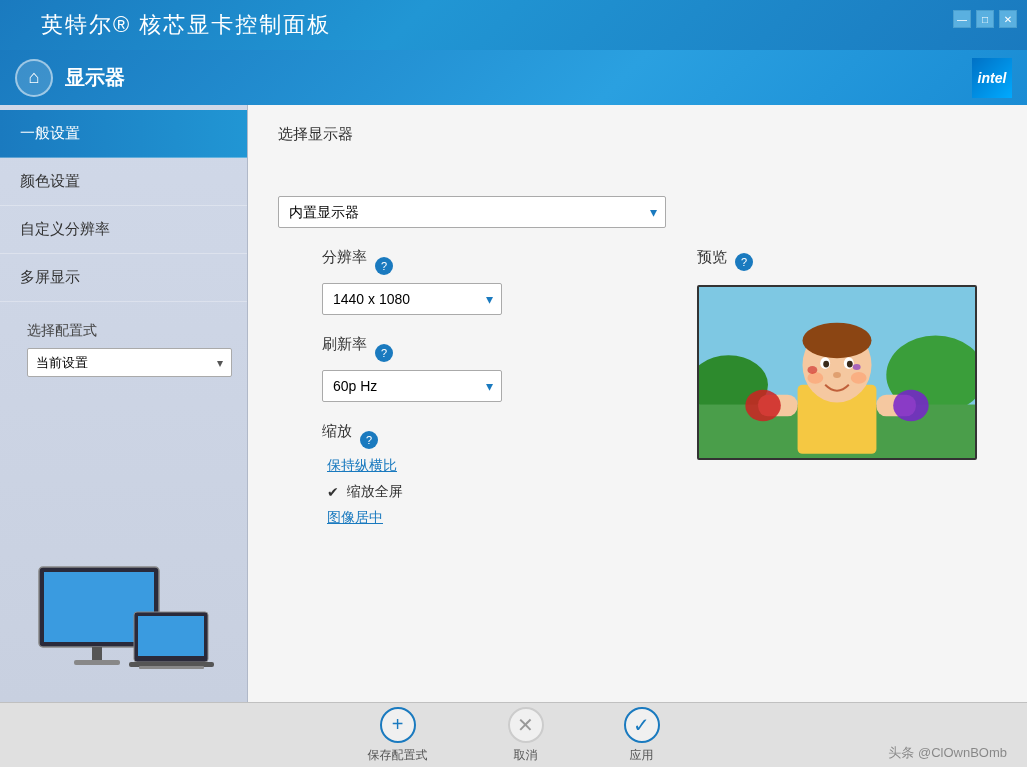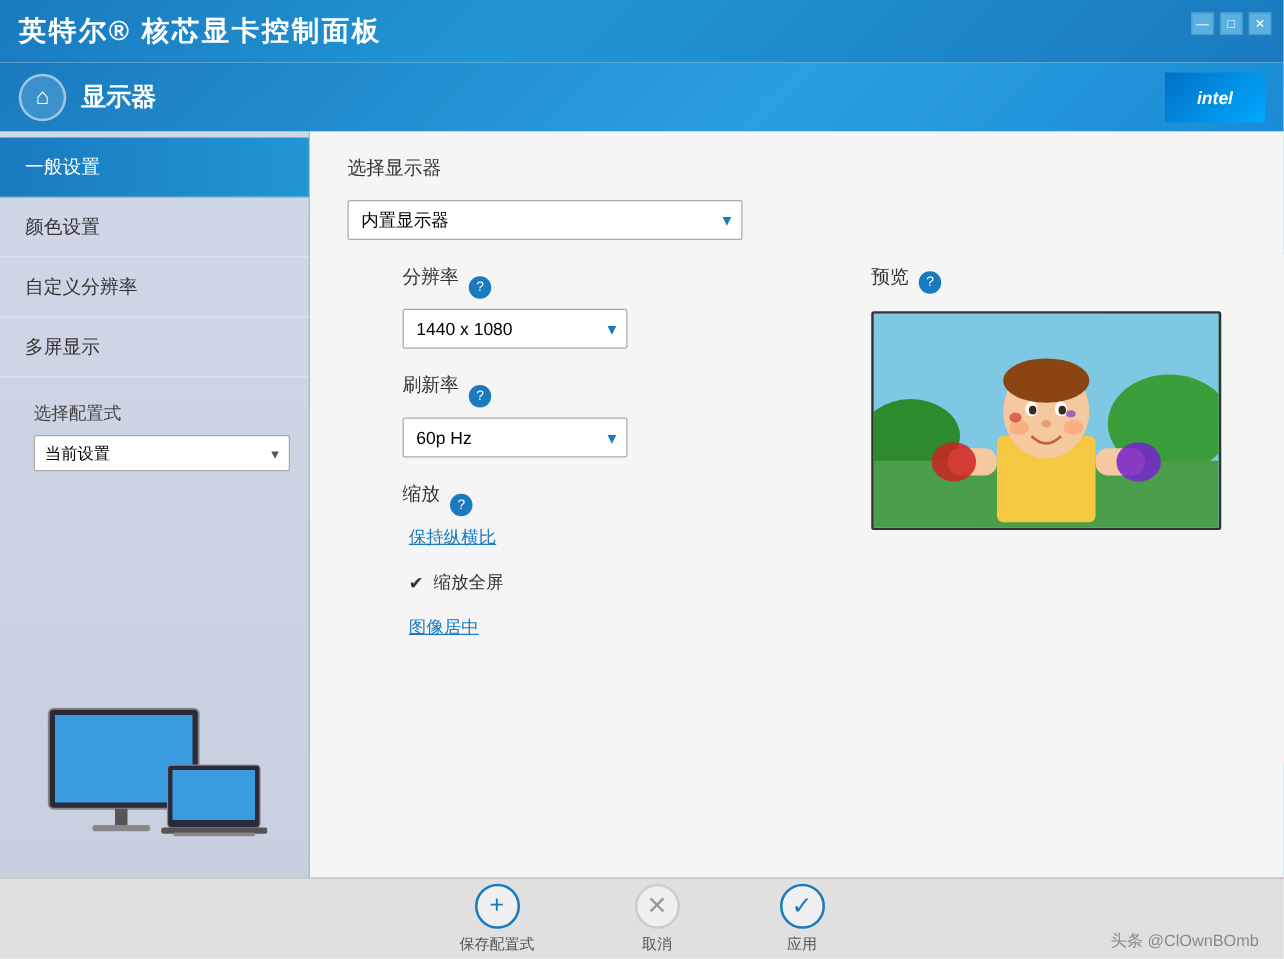--- a/index.html
+++ b/index.html
@@ -10,22 +10,23 @@
       background: linear-gradient(135deg, #1a7abf 0%, #2196d4 40%, #1a7abf 100%);
       height: 50px;
       display: flex;
       align-items: center;
       padding: 0 15px;
       position: relative;
     }
     .title-bar-text {
       color: white;
       font-size: 22px;
-      font-weight: bold;
+      font-weight: normal;
       letter-spacing: 2px;
+      margin-left: 26px;
     }
     .title-bar-controls {
       position: absolute;
       right: 10px;
       top: 10px;
       display: flex;
       gap: 5px;
     }
     .title-btn {
       width: 18px;
@@ -61,38 +62,38 @@
       cursor: pointer;
       margin-right: 12px;
     }
     .header-home-btn span { color: white; font-size: 18px; }
     .header-title { color: white; font-size: 20px; font-weight: bold; }
     .intel-logo {
       position: absolute;
       right: 15px;
       top: 50%;
       transform: translateY(-50%);
-      width: 80px;
+      width: 40px;
       height: 40px;
       background: linear-gradient(135deg, #0071c5, #00aaff);
       border-radius: 0;
       display: flex;
       align-items: center;
       justify-content: center;
       color: white;
       font-size: 14px;
       font-weight: bold;
       font-style: italic;
     }
 
     
     .main-layout {
       display: flex;
       height: calc(767px - 50px - 55px - 65px);
-      background: #5eead4;
+      background: #c4b5fd;
     }
 
     
     .sidebar {
       width: 248px;
       background: linear-gradient(180deg, #d0d8e8 0%, #c8d0e0 100%);
       border-right: 1px solid #b0b8c8;
       display: flex;
       flex-direction: column;
       padding-top: 5px;
@@ -185,21 +186,21 @@
       margin-left: 8px;
     }
 
     .select-wrapper {
       position: relative;
       background: white;
       border: 1px solid #aaa;
       border-radius: 2px;
       display: inline-block;
     }
-    .select-wrapper.full { width: 316px; }
+    .select-wrapper.full { width: 388px; margin-top: 36px; }
     .select-wrapper.medium { width: 180px; }
 
     .dropdown-select {
       padding: 7px 30px 7px 10px;
       background: transparent;
       border: none;
       font-size: 14px;
       appearance: none;
       cursor: pointer;
       outline: none;
@@ -221,21 +222,21 @@
     .row-header {
       display: flex;
       align-items: flex-end;
       margin-bottom: 8px;
     }
 
     
     .scaling-options {
       display: flex;
       flex-direction: column;
-      gap: 18px;
+      gap: 8px;
       padding-left: 5px;
     }
     .scaling-option {
       display: flex;
       align-items: center;
       gap: 8px;
       font-size: 14px;
       cursor: pointer;
     }
     .scaling-option.link-style {

